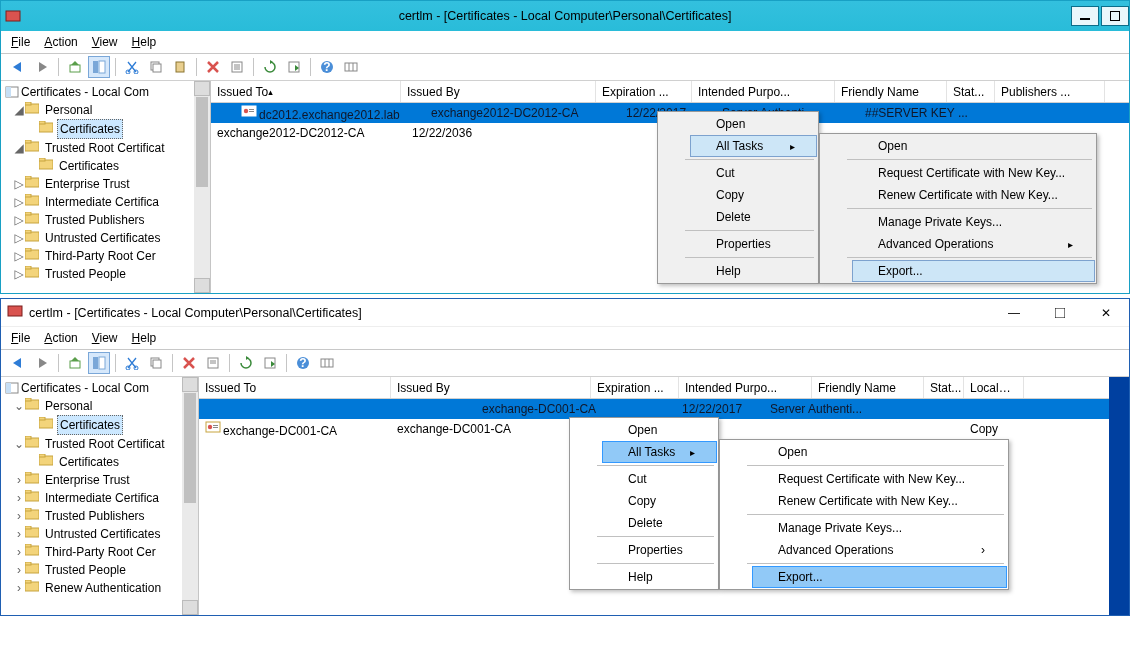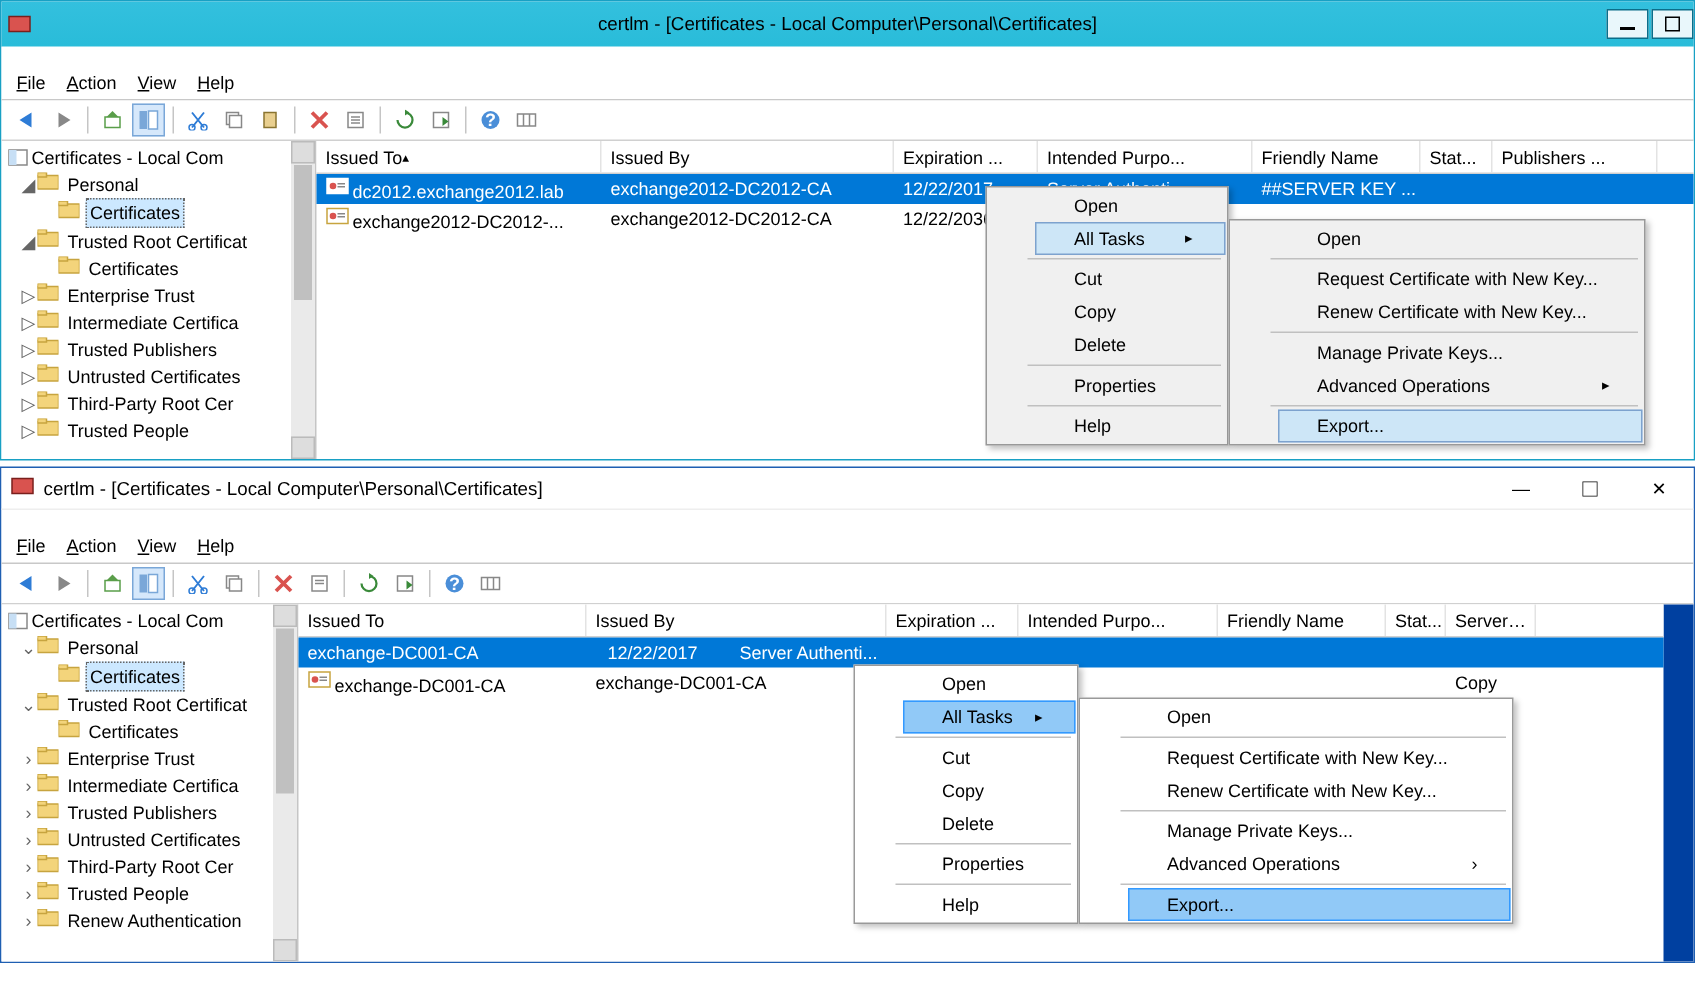--- a/index.html
+++ b/index.html
@@ -8,42 +8,42 @@
 
 .win-2012 { border: 1px solid #18a0c4; width: 1130px; margin: 0; }
 .titlebar-2012 { background: linear-gradient(#33c0de, #29bcd9); height: 30px; display: flex; align-items: center; color: #000; position: relative; }
 .titlebar-2012 .icon-slot { width: 24px; display: inline-flex; justify-content: center; }
 .titlebar-2012 .title-text { position: absolute; left: 50%; transform: translateX(-50%); font-size: 12.5px; }
 .titlebar-2012 .win-btns { margin-left: auto; display: flex; }
 .titlebar-2012 .win-btn { width: 28px; height: 20px; border: 1px solid #0b6e8a; background: #e9f7fb; margin-left: 2px; display:flex; align-items:center; justify-content:center; }
 .titlebar-2012 .win-btn.minmax { width: 28px; }
 
 .menubar { display: flex; gap: 14px; padding: 4px 10px; background: #fff; border-bottom: 1px solid #c8c8c8; }
-.menubar span { cursor: default; margin-top: 13px; }
+.menubar span { cursor: default; }
 .menubar .u { text-decoration: underline; }
 
 .toolbar { display: flex; align-items: center; gap: 2px; padding: 2px 6px; background: #fff; border-bottom: 1px solid #d0d0d0; }
 .tb-btn { width: 22px; height: 22px; display: inline-flex; align-items: center; justify-content: center; }
 .tb-sep { width: 1px; height: 18px; background: #c5c5c5; margin: 0 3px; }
 
 .client { display: flex; height: 212px; background: #fff; }
 .tree-pane { width: 210px; border-right: 1px solid #c5c5c5; overflow: hidden; position: relative; }
 .tree { padding: 2px 0; font-size: 12px; line-height: 18px; }
 .tree .row { display:flex; align-items:center; padding-left: 4px; white-space: nowrap; }
 .tree .tw { width:12px; display:inline-block; color:#666; text-align:center; }
 .tree .fold { color:#d9b66a; }
 .tree .sel { background:#cce8ff; border:1px dotted #666; }
 .scroll-v { position:absolute; right:0; top:0; bottom:0; width:16px; background:#eaeaea; }
 .scroll-thumb { background:#c0c0c0; position:absolute; left:2px; right:2px; }
 
 .list-pane { flex:1; position:relative; }
 .col-hdr { display:flex; border-bottom:1px solid #d0d0d0; height:22px; align-items:center; background:#fff; }
 .col-hdr .col { padding-left:6px; border-right:1px solid #e3e3e3; height:100%; display:flex; align-items:center; color:#000; }
 .list-row { display:flex; height:20px; align-items:center; }
-.list-row.selected { background:#0078d7; color:#ffffff; }
+.list-row.selected { background:#0078d7; color:#0f172a;justify-content:flex-end; }
 .list-row .cell { padding-left:6px; overflow:hidden; white-space:nowrap; }
 .cert-ico { width:16px; height:14px; display:inline-block; margin-right:2px; }
 
 .ctx-menu { position:absolute; background:#f0f0f0; border:1px solid #999; box-shadow:2px 2px 4px rgba(0,0,0,.25); padding:1px; z-index:50; }
 .ctx-menu .mi { padding:4px 22px 4px 26px; white-space:nowrap; display:flex; align-items:center; justify-content:space-between; height:22px;margin-left:31px; }
 .ctx-menu .mi.hover { background:#cde6f7; border:1px solid #7da2ce; padding:3px 21px 3px 25px; }
 .ctx-menu .mi.hl { background:#91c9f7; border:1px solid #3399ff; padding:3px 21px 3px 25px; }
 .ctx-menu .msep { height:1px; background:#c0c0c0; margin:2px 3px 2px 26px; }
 .arrow-r::after { content:"▸"; font-size:10px; margin-left:12px; }
 
@@ -299,26 +299,20 @@
                   <rect x="8" y="6" width="5" height="1" fill="#888"></rect>
                 </svg></span>dc2012.exchange2012.lab</div>
             <div class="cell" style="width:195px">exchange2012-DC2012-CA</div>
             <div class="cell" style="width:96px">12/22/2017</div>
             <div class="cell" style="width:143px">Server Authenti...</div>
             <div class="cell" style="width:112px">##SERVER KEY ...</div>
             <div class="cell" style="width:48px"></div>
             <div class="cell" style="width:110px"></div>
           </div>
           <div class="list-row">
-            <div class="cell" style="width:190px"><span class="cert-ico"><svg width="16" height="14">
-                  <rect x="1" y="1" width="14" height="10" fill="#fff" stroke="#c7a43f"></rect>
-                  <circle cx="5" cy="6" r="2.2" fill="#d9534f"></circle>
-                  <rect x="8" y="4" width="5" height="1" fill="#888"></rect>
-                  <rect x="8" y="6" width="5" height="1" fill="#888"></rect>
-                </svg></span>exchange2012-DC2012-...</div>
             <div class="cell" style="width:195px">exchange2012-DC2012-CA</div>
             <div class="cell" style="width:96px">12/22/2036</div>
             <div class="cell" style="width:143px"></div>
             <div class="cell" style="width:112px"><none></none></div>
             <div class="cell" style="width:48px"></div>
             <div class="cell" style="width:110px"></div>
           </div>
         </div>
 
 
@@ -566,21 +560,21 @@
       </div>
     </div>
     <div class="list-pane-2016">
       <div class="col-hdr" id="hdr-2016">
           <div class="col" style="width:192px">Issued To</div>
           <div class="col" style="width:200px">Issued By</div>
           <div class="col" style="width:88px">Expiration ...</div>
           <div class="col" style="width:133px">Intended Purpo...</div>
           <div class="col" style="width:112px">Friendly Name</div>
           <div class="col" style="width:40px">Stat...</div>
-          <div class="col" style="width:60px">Server…</div>
+          <div class="col" style="width:60px">Local…</div>
         </div>
       <div id="rows-2016">
           <div class="list-row selected">
             <div class="cell" style="width:200px">exchange-DC001-CA</div>
             <div class="cell" style="width:88px">12/22/2017</div>
             <div class="cell" style="width:133px">Server Authenti...</div>
             <div class="cell" style="width:112px"><none></none></div>
             <div class="cell" style="width:40px"></div>
             <div class="cell" style="width:60px"></div>
           </div>

